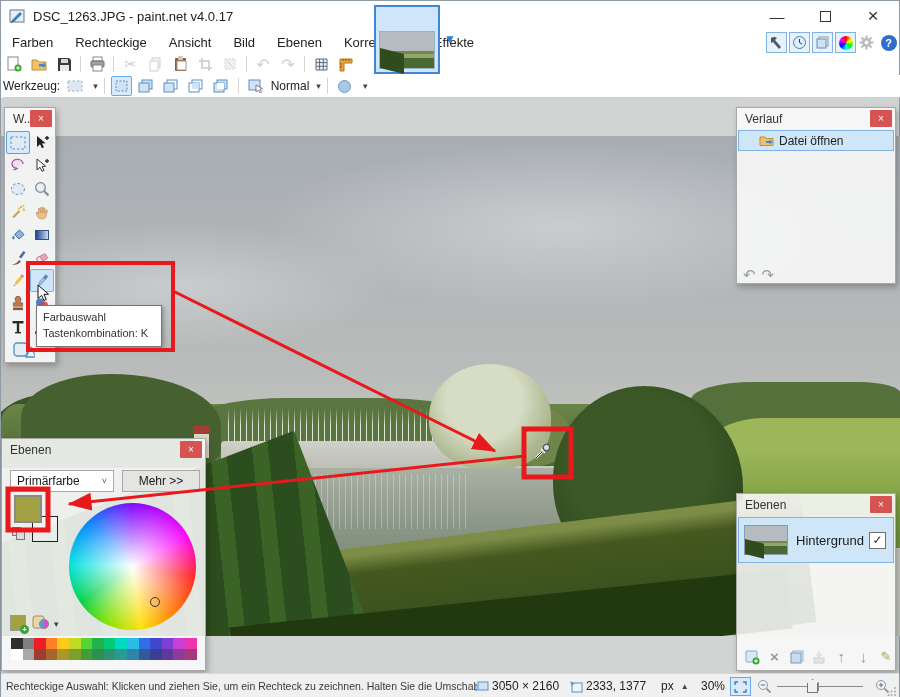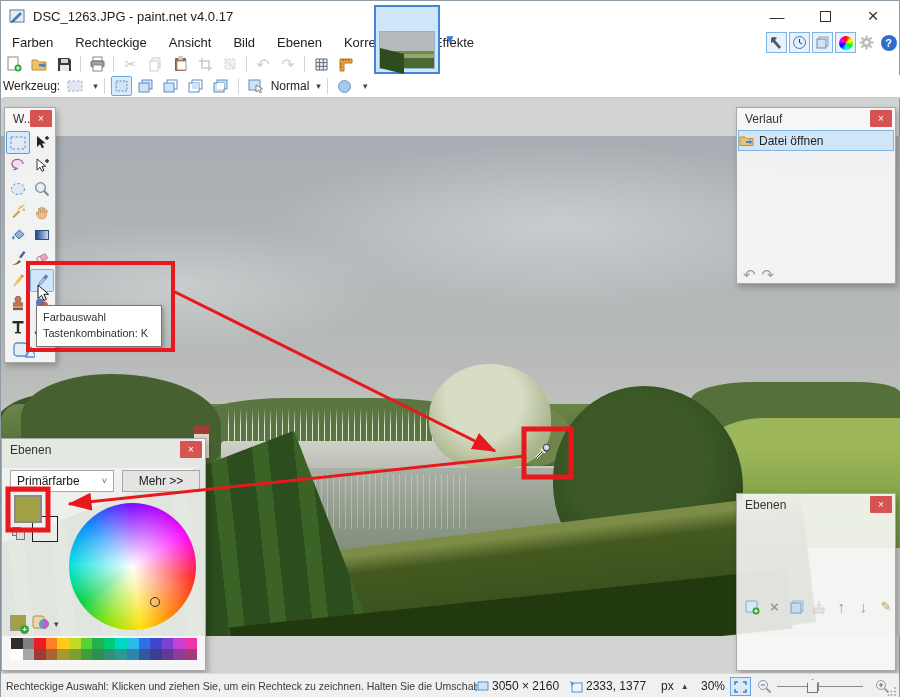--- a/index.html
+++ b/index.html
@@ -74,21 +74,21 @@
   .phead .ptitle { margin-left:8px; font-size:12px; color:#333; }
   .pclose { position:absolute; right:3px; top:2px; width:22px; height:17px; background:#d65352; color:#fff; font-size:10px; display:flex; align-items:center; justify-content:center; border-radius:1px; }
 
   #tools-panel { left:3px; top:106px; width:52px; height:256px; }
   #tools-grid { display:grid; grid-template-columns:24px 24px; margin:2px 0 0 1px; }
   .tool { width:24px; height:23px; display:flex; align-items:center; justify-content:center; border:1px solid transparent; border-radius:2px; }
   .tool.selected { border-color:#5ba0dc; background:#d6eafc; }
   .tool.hover { border-color:#7ab3e2; background:#cfe6fa; }
 
   #history-panel { left:735px; top:106px; width:160px; height:177px; }
-  .hitem { margin:1px 1px; height:21px; display:flex; align-items:center; gap:5px; padding-left:0;
+  .hitem { margin:1px 1px; height:21px; display:flex; align-items:center; gap:5px; padding-left:20px;
      background:#cfe5f8; border:1px solid #7fb2e5; font-size:12px; color:#222; }
   #history-body { height:110px; }
   #history-foot { display:flex; gap:6px; padding:4px 0 0 6px; font-size:15px; color:#9b9b9b; }
 
   #colors-panel { left:0px; top:437px; width:205px; height:233px; }
   #color-target { position:absolute; left:8px; top:31px; width:104px; height:22px; background:#fff; border:1px solid #a8a8a8; display:flex; align-items:center; }
   #color-target span.val { margin-left:6px; font-size:12px; }
   #color-target .chev { position:absolute; right:6px; font-size:9px; color:#555; }
   #more-btn { position:absolute; left:120px; top:31px; width:78px; height:22px; background:#e4e4e2; border:1px solid #a8a8a8; display:flex; align-items:center; justify-content:center; font-size:12px; }
   #swatch-primary { position:absolute; left:12px; top:56px; width:28px; height:28px; border:2px solid #8a8a8a; }
@@ -596,20 +596,27 @@
           <div style="background: rgb(163, 58, 122);"></div>
         </div>
     </div>
   </div>
 
   <div class="panel" id="layers-panel">
     <div class="phead">
       <span class="ptitle">Ebenen</span>
       <span class="pclose">×</span>
     </div>
+    <div id="layer-row">
+      <div id="layer-thumb">
+          <div class="miniphoto"></div>
+        </div>
+      <span id="layer-name">Hintergrund</span>
+      <div id="layer-check">✓</div>
+    </div>
     <div id="layers-body"></div>
     <div id="layers-foot">
       <div class="lbtn">
           <svg width="16" height="16">
             <rect x="2" y="2" width="11" height="11" rx="1" fill="#d8e8f4" stroke="#8aa8c4"></rect>
             <circle cx="12" cy="12" r="3.5" fill="#35a435"></circle>
             <path d="M12,10 v4 M10,12 h4" stroke="#fff"></path>
           </svg>
         </div>
       <div class="lbtn" style="font-size:15px;font-weight:bold">×</div>

